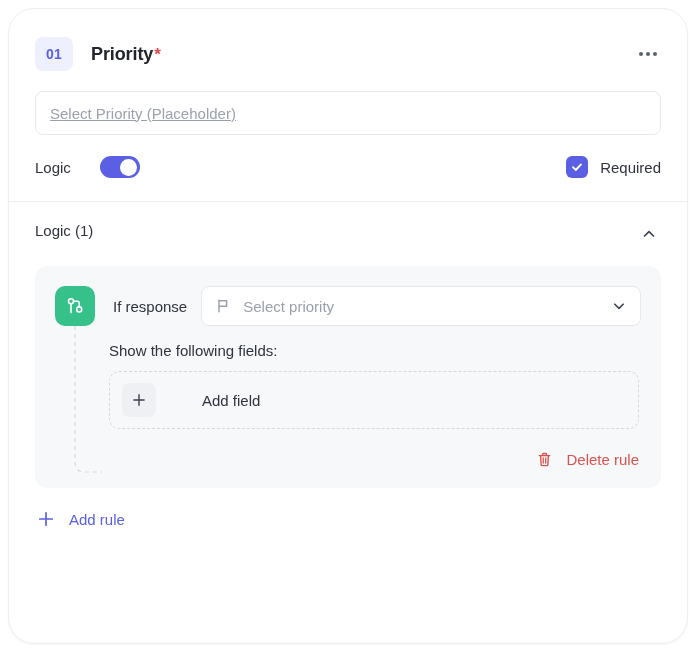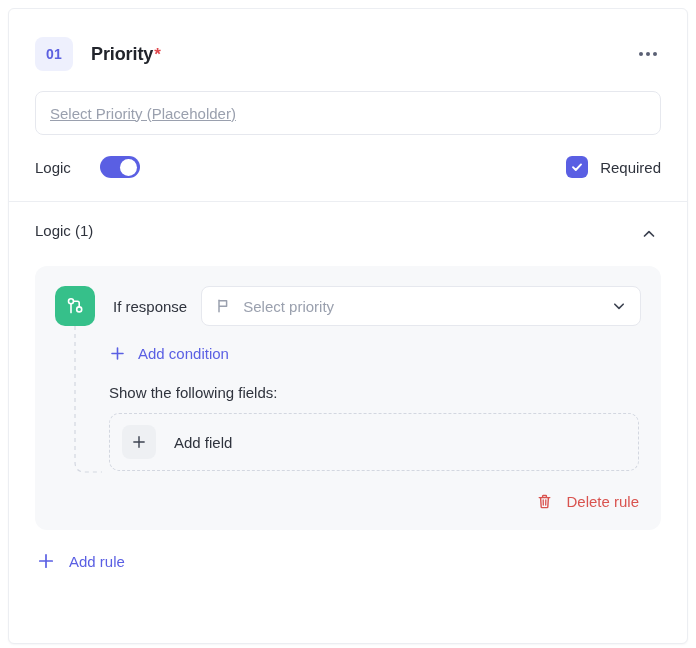--- a/index.html
+++ b/index.html
@@ -14,21 +14,21 @@
   }
 
   .card {
     position: absolute;
     left: 8px;
     top: 8px;
     width: 680px;
     height: 636px;
     background: #ffffff;
     border: 1px solid #eceef2;
-    border-radius: 6px;
+    border-radius: 26px;
     box-shadow: 0 1px 2px rgba(16,24,40,0.04);
     overflow: hidden;
   }
 
   
   .field-header {
     display: flex;
     align-items: center;
     padding: 22px 26px 0 26px;
     height: 68px;
@@ -248,20 +248,21 @@
     margin-top: 12px;
     margin-right: 2px;
     border: 1px dashed #d3d7e0;
     border-radius: 10px;
     height: 58px;
     display: flex;
     align-items: center;
     padding: 0 12px;
     background: transparent;
     cursor: pointer;
+    gap: 28px;
   }
   .add-field-btn {
     width: 34px;
     height: 34px;
     border-radius: 8px;
     background: #eef0f3;
     display: flex;
     align-items: center;
     justify-content: center;
     flex: 0 0 auto;
@@ -381,28 +382,20 @@
             <path d="M4 2.2 L4 13.8" fill="none" stroke="#9aa0ae" stroke-width="1.5" stroke-linecap="round"></path>
             <path d="M4 2.8 L11.6 2.8 L11.6 8.2 L4 8.2" fill="none" stroke="#9aa0ae" stroke-width="1.5" stroke-linejoin="round"></path>
           </svg>
           <span class="vs-text">Select priority</span>
           <svg width="16" height="16" viewBox="0 0 16 16">
             <path d="M3.8 6.2 L8 10.4 L12.2 6.2" fill="none" stroke="#3c4250" stroke-width="1.6" stroke-linecap="round" stroke-linejoin="round"></path>
           </svg>
         </div>
       </div>
 
-      <div class="add-condition">
-        <span class="plus">
-          <svg width="17" height="17" viewBox="0 0 17 17">
-            <path d="M8.5 3 L8.5 14 M3 8.5 L14 8.5" fill="none" stroke="#5a5fe3" stroke-width="1.6" stroke-linecap="round"></path>
-          </svg>
-        </span>
-        <span>Add condition</span>
-      </div>
 
       <div class="show-fields-label">Show the following fields:</div>
 
       <div class="add-field-box">
         <div class="add-field-btn">
           <svg width="16" height="16" viewBox="0 0 17 17">
             <path d="M8.5 3 L8.5 14 M3 8.5 L14 8.5" fill="none" stroke="#3c4250" stroke-width="1.5" stroke-linecap="round"></path>
           </svg>
         </div>
         <span class="add-field-text">Add field</span>

